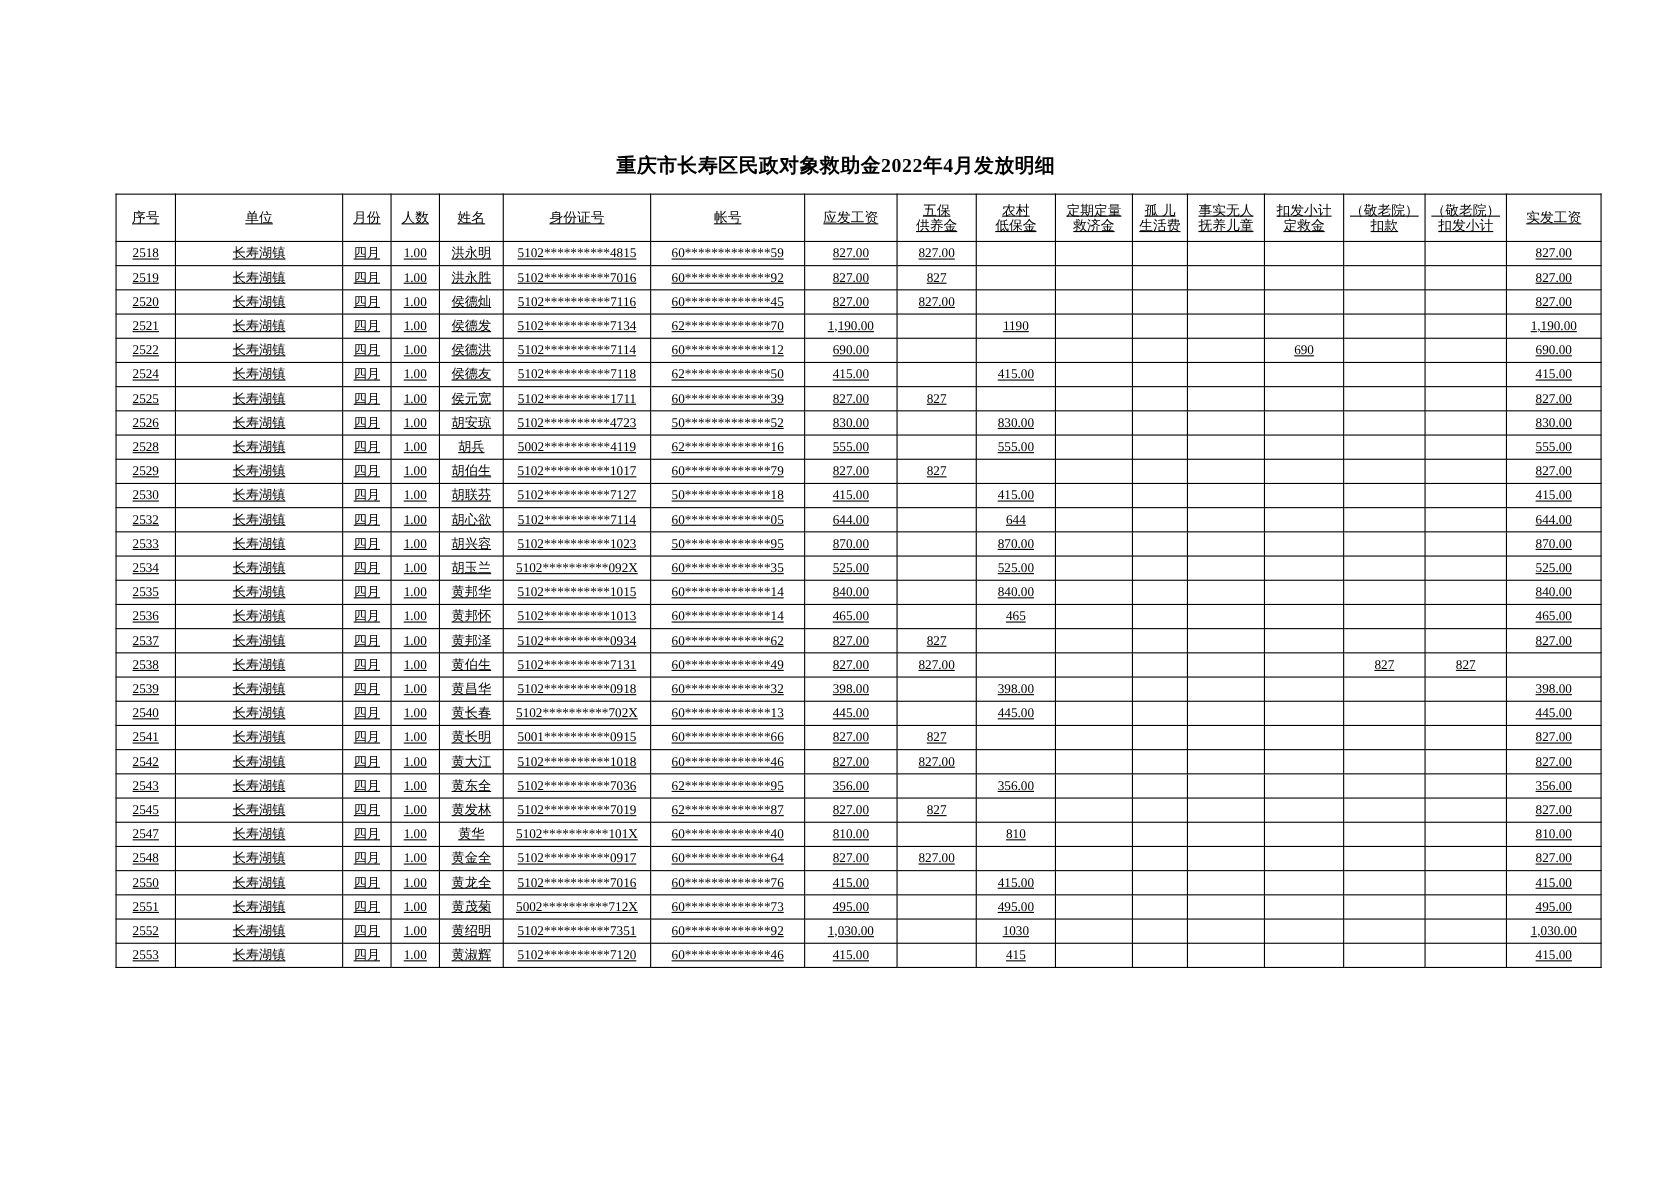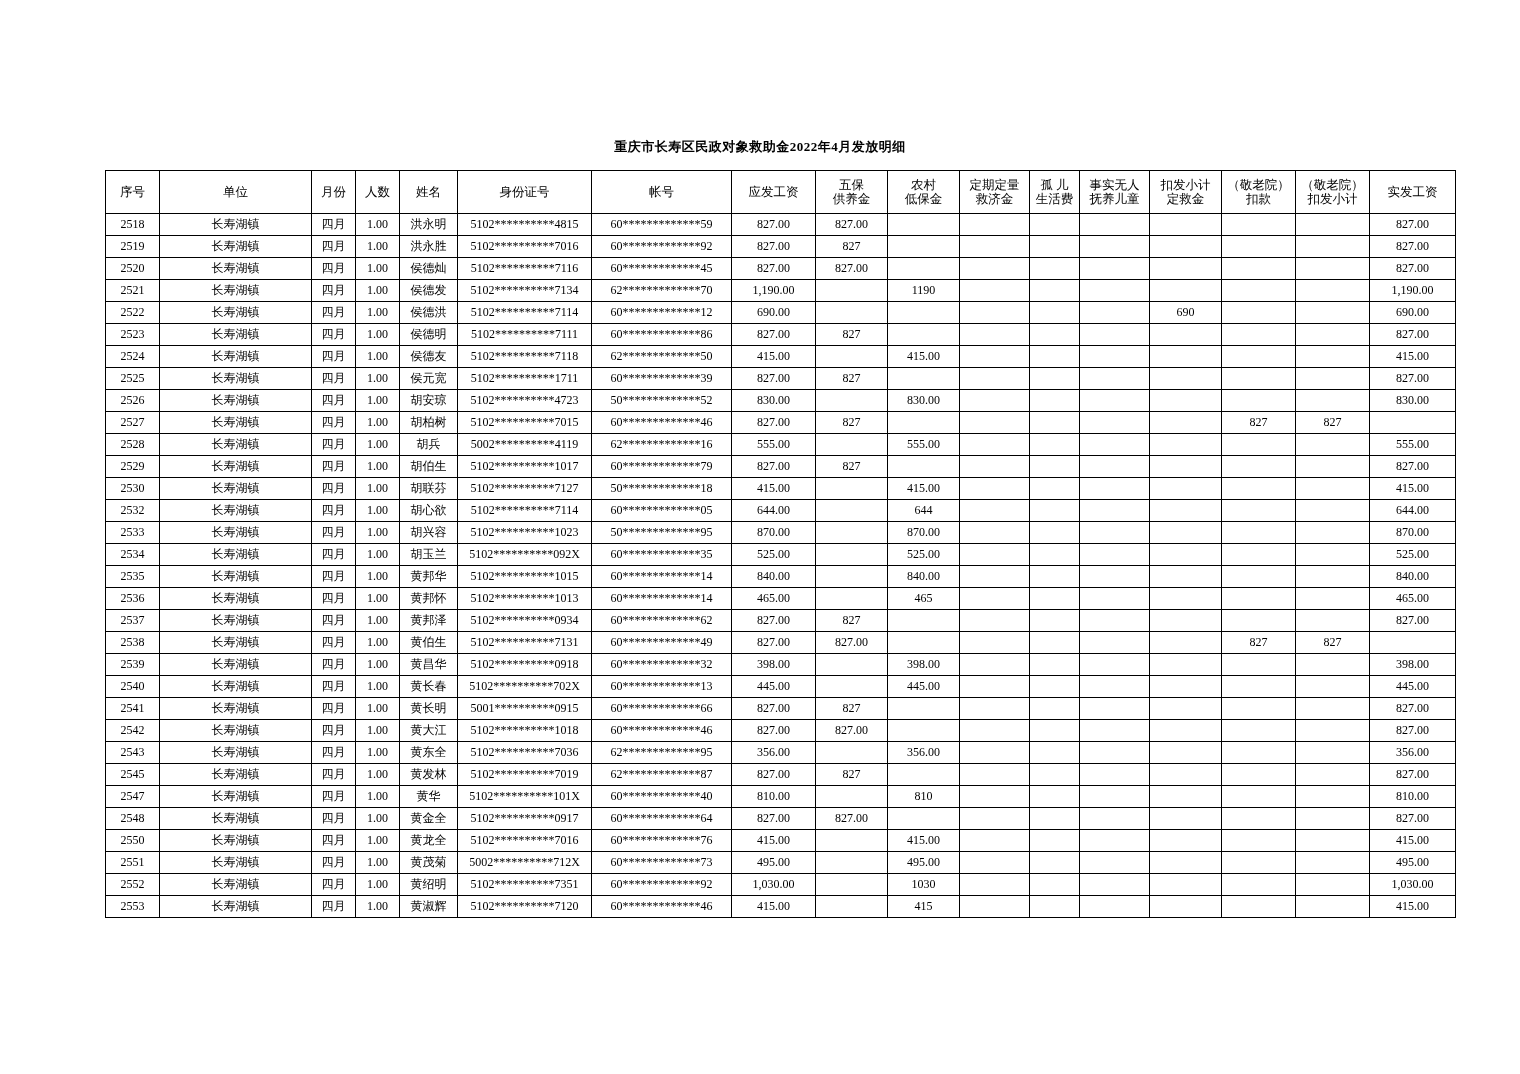--- a/index.html
+++ b/index.html
@@ -16,34 +16,35 @@
   }
   .page {
     width: 1520px;
     height: 1074px;
     box-sizing: border-box;
     padding: 0;
     position: relative;
   }
   .doc-title {
     text-align: center;
-    font-size: 13px;
+    font-size: 18px;
     font-weight: bold;
     margin-top: 138px;
     letter-spacing: 0.5px;
     font-family: "Liberation Serif", "DejaVu Serif", serif;
   }
   .table-wrap {
     margin: 14px auto 0 auto;
     width: 1310px;
   }
   table.grid {
     border-collapse: collapse;
     width: 100%;
     table-layout: fixed;
+    text-decoration: underline;
   }
   table.grid th, table.grid td {
     border: 1px solid #000000;
     font-size: 12px;
     line-height: 1.15;
     padding: 0;
     height: 21px;
     text-align: center;
     vertical-align: middle;
     overflow: hidden;
@@ -272,39 +273,20 @@
             <td class="num"></td>
             <td class="num"></td>
             <td class="num"></td>
             <td class="num"></td>
             <td class="num">690</td>
             <td class="num"></td>
             <td class="num"></td>
             <td class="num">690.00</td>
           </tr>
           <tr>
-            <td>2523</td>
-            <td>长寿湖镇</td>
-            <td>四月</td>
-            <td>1.00</td>
-            <td class="name">侯德明</td>
-            <td class="idno">5102**********7111</td>
-            <td class="acct">60*************86</td>
-            <td class="num">827.00</td>
-            <td class="num">827</td>
-            <td class="num"></td>
-            <td class="num"></td>
-            <td class="num"></td>
-            <td class="num"></td>
-            <td class="num"></td>
-            <td class="num"></td>
-            <td class="num"></td>
-            <td class="num">827.00</td>
-          </tr>
-          <tr>
             <td>2524</td>
             <td>长寿湖镇</td>
             <td>四月</td>
             <td>1.00</td>
             <td class="name">侯德友</td>
             <td class="idno">5102**********7118</td>
             <td class="acct">62*************50</td>
             <td class="num">415.00</td>
             <td class="num"></td>
             <td class="num">415.00</td>
@@ -346,39 +328,20 @@
             <td class="num">830.00</td>
             <td class="num"></td>
             <td class="num">830.00</td>
             <td class="num"></td>
             <td class="num"></td>
             <td class="num"></td>
             <td class="num"></td>
             <td class="num"></td>
             <td class="num"></td>
             <td class="num">830.00</td>
-          </tr>
-          <tr>
-            <td>2527</td>
-            <td>长寿湖镇</td>
-            <td>四月</td>
-            <td>1.00</td>
-            <td class="name">胡柏树</td>
-            <td class="idno">5102**********7015</td>
-            <td class="acct">60*************46</td>
-            <td class="num">827.00</td>
-            <td class="num">827</td>
-            <td class="num"></td>
-            <td class="num"></td>
-            <td class="num"></td>
-            <td class="num"></td>
-            <td class="num"></td>
-            <td class="num">827</td>
-            <td class="num">827</td>
-            <td class="num"></td>
           </tr>
           <tr>
             <td>2528</td>
             <td>长寿湖镇</td>
             <td>四月</td>
             <td>1.00</td>
             <td class="name">胡兵</td>
             <td class="idno">5002**********4119</td>
             <td class="acct">62*************16</td>
             <td class="num">555.00</td>

